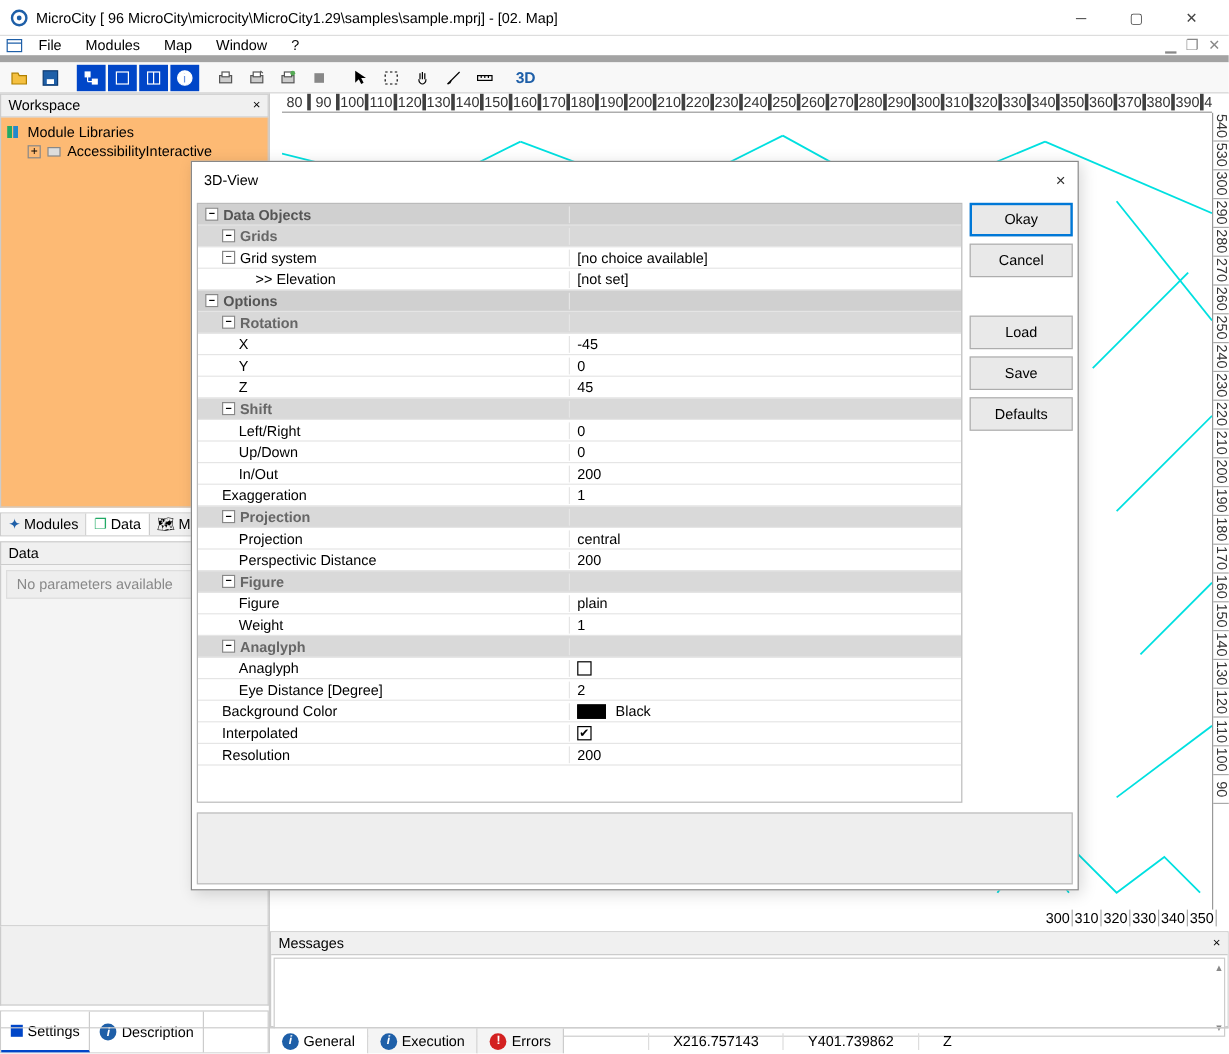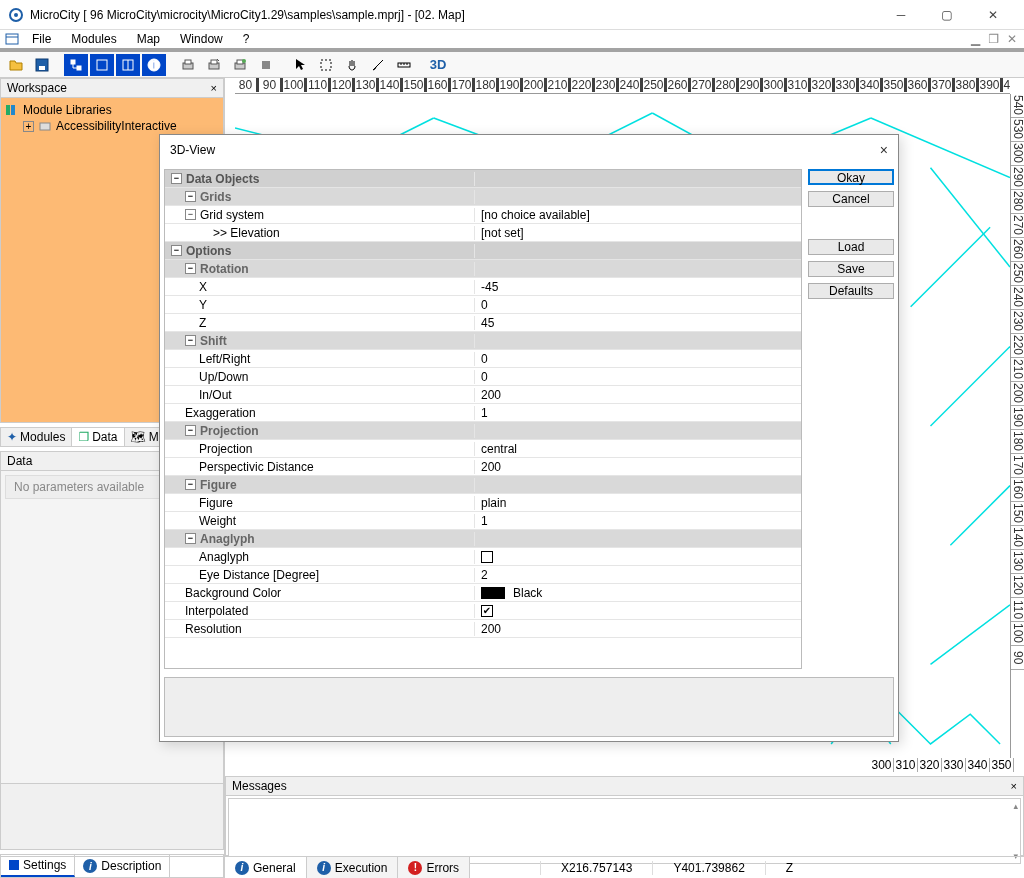--- a/index.html
+++ b/index.html
@@ -6,21 +6,21 @@
 body { width: 1024px; height: 878px; background: #fff; overflow: hidden; position: relative; }
 
 
 .titlebar { height: 30px; display: flex; align-items: center; padding: 0 8px; border-bottom: 1px solid #ddd; }
 .titlebar .icon { width: 16px; height: 16px; margin-right: 6px; color: #1e5fa8; }
 .titlebar .title { flex: 1; font-size: 12px; color: #000; }
 .titlebar .winbtns { display: flex; gap: 0; }
 .titlebar .winbtns div { width: 46px; height: 30px; display: flex; align-items: center; justify-content: center; color: #444; }
 
 
-.menubar { height: 22px; display: flex; align-items: center; padding: 0 4px; gap: 4px; border-bottom: 4px solid #a3a3a3; }
+.menubar { height: 22px; display: flex; align-items: center; padding: 0 4px; gap: 4px; border-bottom: 6px solid #a3a3a3; }
 .menubar .micon { width: 16px; height: 16px; color: #1e5fa8; }
 .menubar .menu-item { padding: 2px 8px; }
 .menubar .mdi-btns { margin-left: auto; display: flex; gap: 2px; font-size: 10px; color: #888; }
 .menubar .mdi-btns span { padding: 0 3px; }
 
 
 .toolbar { height: 26px; display: flex; align-items: center; padding: 0 4px; gap: 2px; border-bottom: 1px solid #ccc; background:#f8f8f8;}
 .tb-btn { width: 24px; height: 22px; border: 1px solid transparent; display: flex; align-items: center; justify-content: center; }
 .tb-sep { width: 6px; }
 .tb-btn svg { width: 16px; height: 16px; }
@@ -42,21 +42,21 @@
 .tabs-row .tab { padding:2px 6px; border-right:1px solid #ccc; display:flex; align-items:center; gap:3px; font-size:11px; }
 .tabs-row .tab.active { background:#fff; }
 .tabs-row .tab:not(.active){ background:#f0f0f0;}
 
 .data-hdr { margin-top:4px;}
 .data-body { flex:1; border:1px solid #ccc; border-top:none; background:#f4f4f4; display:flex; align-items:flex-start; padding:4px;}
 .data-body .msg { color:#888; background:#eee; padding:4px 8px; width:100%; border:1px solid #ddd; text-align:left;}
 
 .mid-gap { flex:0 0 66px; background:#f0f0f0; border:1px solid #ccc; border-top:none; }
 
-.bot-tabs { display:flex; border:1px solid #ccc; margin-top:4px; height:24px;}
+.bot-tabs { display:flex; border:1px solid #ccc; margin-top:4px; height:36px;}
 .bot-tabs .btab { padding:2px 8px; border-right:1px solid #ccc; display:flex; align-items:center; gap:4px; font-size:11px;}
 .bot-tabs .btab.active { background:#fff; border-bottom:2px solid #0046c8; }
 
 
 .right-col { flex:1; position:relative; background:#fff; }
 .ruler-h { position:absolute; top:0; left:10px; right:14px; height:16px; border-bottom:1px solid #999; font-size:9px; color:#333; overflow:hidden; white-space:nowrap;}
 .ruler-h span { display:inline-block; width:24px; text-align:center; border-right:3px solid #404040; }
 .ruler-v { position:absolute; top:16px; right:0; width:14px; bottom:120px; border-left:1px solid #999; font-size:9px; color:#333; }
 .ruler-v span { display:block; height:24px; writing-mode:vertical-rl; text-align:center; border-bottom:1px solid #aaa;}
 .ruler-h2 { position:absolute; bottom:104px; right:10px; height:16px; font-size:9px; white-space:nowrap;}
@@ -80,21 +80,21 @@
 .statusbar .cell { padding:0 20px; border-left:1px solid #ddd; }
 .statusbar .cell:first-child { flex:0 0 540px; border-left:none;}
 
 
 .dialog { position:absolute; left:159px; top:134px; width:740px; height:608px; background:#fff; border:1px solid #888; box-shadow: 3px 3px 12px rgba(0,0,0,0.15); z-index:10; display:flex; flex-direction:column;}
 .dlg-title { height:30px; display:flex; align-items:center; padding:0 10px; font-size:12px; }
 .dlg-title .x { margin-left:auto; font-family:Arial; font-size:14px; color:#333;}
 .dlg-body { flex:1; display:flex; padding:4px; gap:6px; }
 .prop-grid { flex:1; border:1px solid #bbb; overflow:auto; background:#fff;}
 .dlg-btns { width:86px; display:flex; flex-direction:column; gap:6px; }
-.dlg-btn { height:16px; border:1px solid #adadad; background:#e9e9e9; font-size:12px;}
+.dlg-btn { height:28px; border:1px solid #adadad; background:#e9e9e9; font-size:12px;}
 .dlg-btn.primary { border:2px solid #0078d7; }
 .dlg-spacer { height:20px; }
 .dlg-footer { height:60px; border:1px solid #bbb; margin:4px; background:#eee;}
 
 
 .pg-row { display:flex; height:18px; align-items:center; border-bottom:1px solid #e5e5e5; font-size:11px;}
 .pg-row.header { background:#d0d0d0; font-weight:bold; color:#555;}
 .pg-row.sub { background:#d9d9d9; font-weight:bold; color:#666;}
 .pg-cell-label { width:310px; padding-left:6px; display:flex; align-items:center; gap:4px; border-right:1px solid #e5e5e5;}
 .pg-cell-value { flex:1; padding-left:6px; display:flex; align-items:center; gap:4px;}

